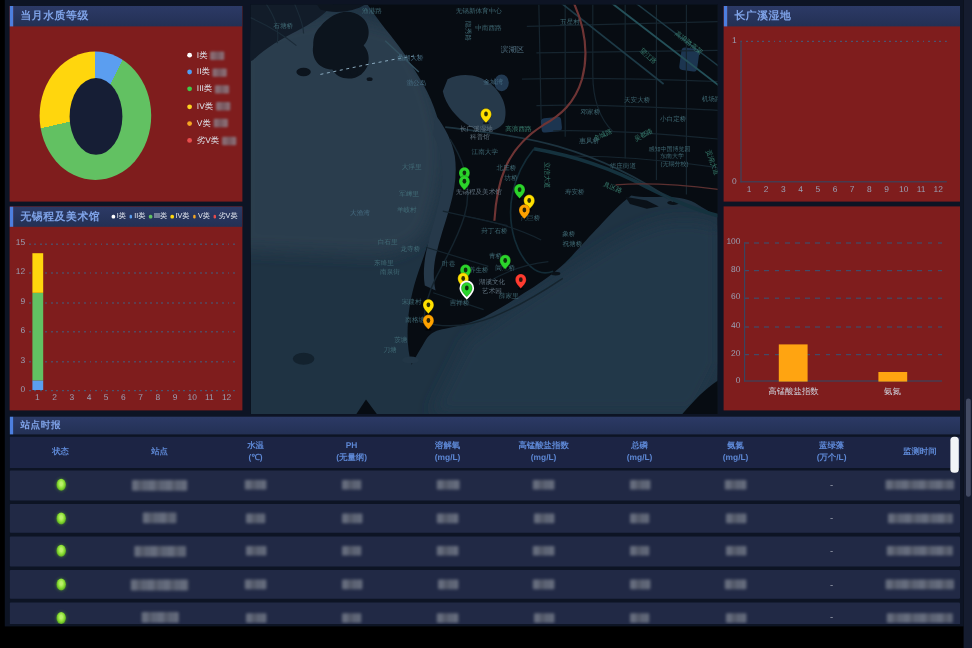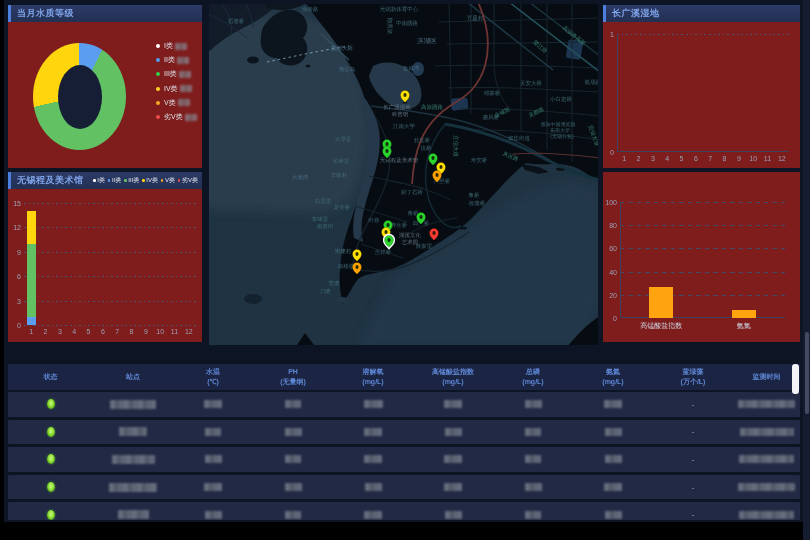--- a/index.html
+++ b/index.html
@@ -399,20 +399,23 @@
         <div class="axis-y"></div>
         <div class="axis-x"></div>
         <div class="xlab" style="left: 41.25px; top: 119px; color: rgb(205, 210, 221);">高锰酸盐指数</div>
         <div class="xlab" style="left: 123.75px; top: 119px; color: rgb(205, 210, 221);">氨氮</div>
         <div class="bar-seg" style="left: 29.25px; top: 85.028px; width: 24px; height: 30.972px; background: rgb(255, 164, 17);"></div>
         <div class="bar-seg" style="left: 111.75px; top: 108.228px; width: 24px; height: 7.772px; background: rgb(255, 164, 17);"></div>
       </div>
   </div>
 
   <div class="panel" style="left:4px; top:347px; width:792px; height:173px; background:#0d1424;">
+    <div class="phead" style="height:15px;">
+      <span class="ptitle" style="font-size:8px;">站点时报</span>
+    </div>
     <div class="tbl-head" id="tbl-head" style="left: 0px; top: 17px; width: 792px; height: 26px; grid-template-columns: 85px 80px 80px 80px 80px 80px 80px 80px 80px 67px;">
         <div class="th">
           <div>状态</div>
         </div>
         <div class="th">
           <div>站点</div>
         </div>
         <div class="th">
           <div>水温</div>
           <div>(℃)</div>

